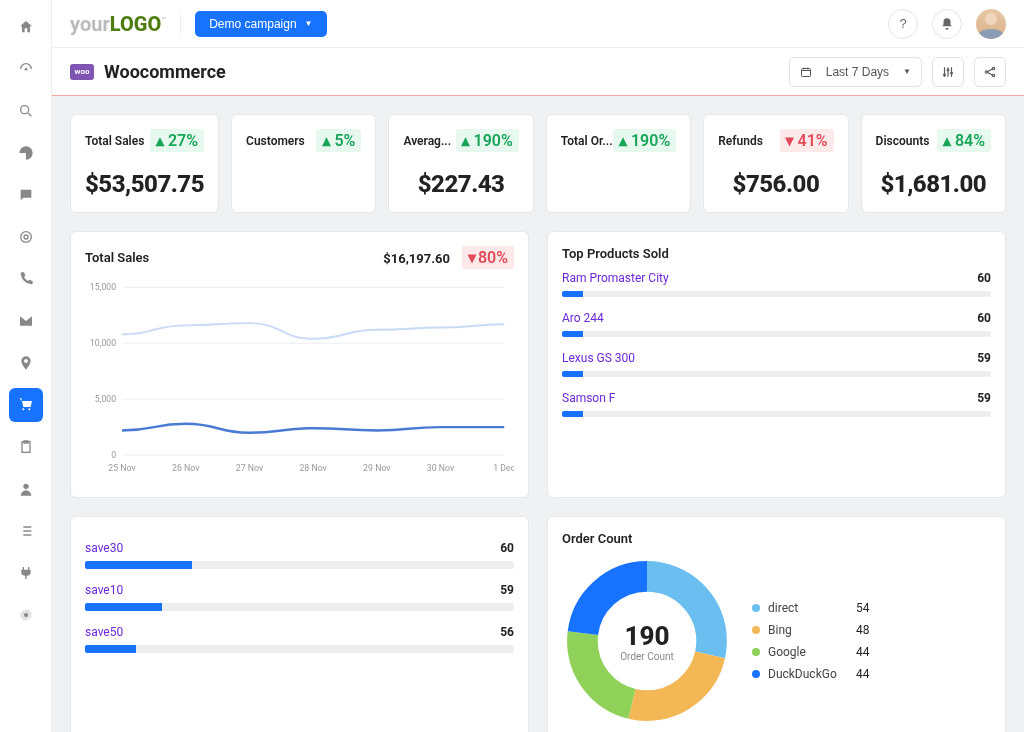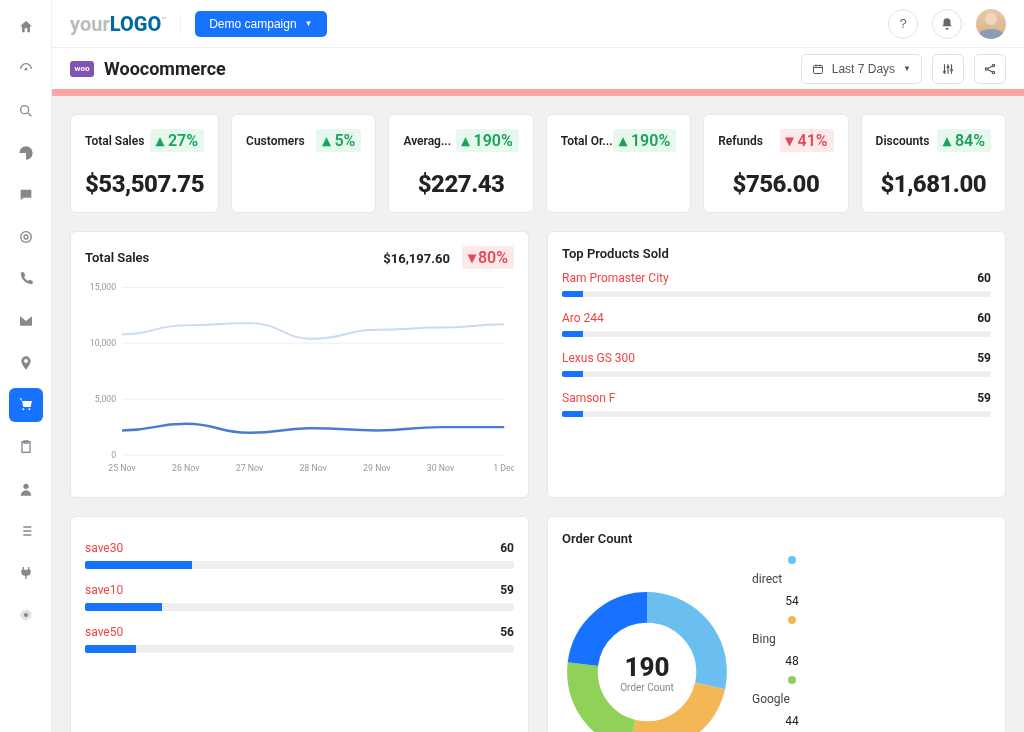--- a/index.html
+++ b/index.html
@@ -6,35 +6,35 @@
 body { font-family: -apple-system, BlinkMacSystemFont, "Segoe UI", Roboto, sans-serif; background: #fff; color: #222; width: 1024px; height: 732px; overflow: hidden; }
 .app { display: flex; height: 100%; }
 .sidebar { width: 52px; border-right: 1px solid #eee; display: flex; flex-direction: column; align-items: center; padding-top: 10px; gap: 8px; flex-shrink: 0; }
 .sidebar .nav-item { width: 34px; height: 34px; display: flex; align-items: center; justify-content: center; border-radius: 6px; color: #888; cursor: pointer; }
 .sidebar .nav-item.active { background: #1773ff; color: #fff; }
 .sidebar .nav-item svg { width: 16px; height: 16px; }
 .main { flex: 1; display: flex; flex-direction: column; overflow: hidden; }
 .topbar { height: 48px; border-bottom: 1px solid #eee; display: flex; align-items: center; padding: 0 18px; gap: 14px; }
 .logo { font-weight: 800; font-size: 20px; }
 .logo .y { color: #bbb; font-weight: 700; }
-.logo .l { color: #0369a1; }
+.logo .l { color: #4d7c0f; }
 .logo .tm { font-size: 8px; color: #bbb; vertical-align: super; font-weight: 400; }
 .vdiv { width: 1px; height: 20px; background: #eee; }
 .campaign-btn { background: #1773ff; color: #fff; border: none; padding: 6px 14px; border-radius: 5px; font-size: 12px; font-weight: 500; cursor: pointer; display: flex; align-items: center; gap: 8px; }
 .campaign-btn .tri { font-size: 8px; }
 .topbar .spacer { flex: 1; }
 .circ-btn { width: 30px; height: 30px; border-radius: 50%; border: 1px solid #e3e3e3; background: #fff; display: flex; align-items: center; justify-content: center; color: #666; cursor: pointer; font-size: 13px; }
 .avatar { width: 30px; height: 30px; border-radius: 50%; background: linear-gradient(#e8c9a8, #d9b088); cursor: pointer; position: relative; overflow: hidden; }
 .avatar::before { content: ""; position: absolute; width: 12px; height: 12px; border-radius: 50%; background: #f0d6bd; top: 4px; left: 9px; }
 .avatar::after { content: ""; position: absolute; width: 26px; height: 14px; border-radius: 50% 50% 0 0; background: #8a9db5; bottom: -4px; left: 2px; }
-.page-header { height: 48px; display: flex; align-items: center; padding: 0 18px; gap: 10px; border-bottom: 7px solid #fca5a5; }
+.page-header { height: 48px; display: flex; align-items: center; padding: 0 18px; gap: 10px; border-bottom: 1px solid #fca5a5; }
 .woo-badge { width: 24px; height: 16px; background: #7f54b3; color: #fff; font-size: 8px; font-weight: 700; border-radius: 3px; display: flex; align-items: center; justify-content: center; }
 .page-title { font-size: 18px; font-weight: 700; }
 .page-header .spacer { flex: 1; }
-.ph-btn { border: 1px solid #e2e2e2; background: #fff; padding: 5px 10px; border-radius: 5px; font-size: 12px; color: #555; cursor: pointer; display: flex; align-items: center; gap: 8px; height: 30px; }
+.ph-btn { border: 1px solid #e2e2e2; background: #fff; padding: 5px 10px; border-radius: 5px; font-size: 12px; color: #555; cursor: pointer; display: flex; align-items: center; gap: 14px; height: 30px; }
 .content { flex: 1; background: #f0f1f2; padding: 18px; overflow: auto; display: flex; flex-direction: column; gap: 18px; }
 .kpi-row { display: grid; grid-template-columns: repeat(6, 1fr); gap: 12px; }
 .card { background: #fff; border: 1px solid #e7e7e7; border-radius: 6px; padding: 14px; }
 .kpi-card { display: flex; flex-direction: column; gap: 18px; }
 .kpi-head { display: flex; justify-content: space-between; align-items: center; }
 .kpi-label { font-size: 12px; font-weight: 600; color: #222; white-space: nowrap; overflow: hidden; text-overflow: ellipsis; max-width: 68%; }
 .badge { font-size: 16px; font-weight: 600; padding: 2px 6px; border-radius: 3px; display: inline-flex; align-items: center; gap: 2px; }
 .badge.up { background: #e7f8ef; color: #18a558; }
 .badge.down { background: #fde9ea; color: #e34a59; }
 .kpi-value { font-size: 24px; font-weight: 800; text-align: center; letter-spacing: -0.5px; }
@@ -42,34 +42,34 @@
 .chart-card .ch-head { display: flex; justify-content: space-between; align-items: center; margin-bottom: 10px; }
 .ch-title { font-size: 13px; font-weight: 600; }
 .ch-val { font-size: 13px; font-weight: 700; margin-right: 8px; }
 .linechart { width: 100%; height: 200px; }
 .lc-tick { font-size: 9px; fill: #999; }
 .lc-line1 { fill: none; stroke: #c8daf5; stroke-width: 2; }
 .lc-line2 { fill: none; stroke: #4a7bd4; stroke-width: 2.5; }
 .prod-list { display: flex; flex-direction: column; gap: 14px; margin-top: 10px; }
 .prod-item { display: flex; flex-direction: column; gap: 6px; }
 .prod-row { display: flex; justify-content: space-between; font-size: 12px; }
-.prod-name { color: #ef4444; }
+.prod-name { color: #6d28d9; }
 .prod-val { font-weight: 700; }
 .bar-track { height: 6px; background: #eee; border-radius: 2px; overflow: hidden; }
 .bar-fill { height: 100%; background: #1773ff; }
 .coupon-card .bar-fill { height: 8px; }
 .coupon-card .bar-track { height: 8px; }
 .donut-wrap { display: flex; align-items: center; gap: 20px; margin-top: 10px; }
 .donut { width: 170px; height: 170px; position: relative; flex-shrink: 0; }
 .donut svg { transform: rotate(-90deg); }
 .donut-center { position: absolute; inset: 0; display: flex; flex-direction: column; align-items: center; justify-content: center; }
 .donut-center .big { font-size: 26px; font-weight: 800; }
 .donut-center .sm { font-size: 10px; color: #888; }
 .legend { display: flex; flex-direction: column; gap: 8px; font-size: 12px; }
-.leg-row { display: flex; align-items: center; gap: 8px; flex-direction: column; }
+.leg-row { display: flex; align-items: center; gap: 8px; }
 .dot { width: 8px; height: 8px; border-radius: 50%; }
 .leg-name { color: #444; width: 80px; }
 .leg-val { font-weight: 400; }
 </style>
 </head>
 <body>
 
 <div class="app">
   <div class="sidebar">
     <div class="nav-item">

